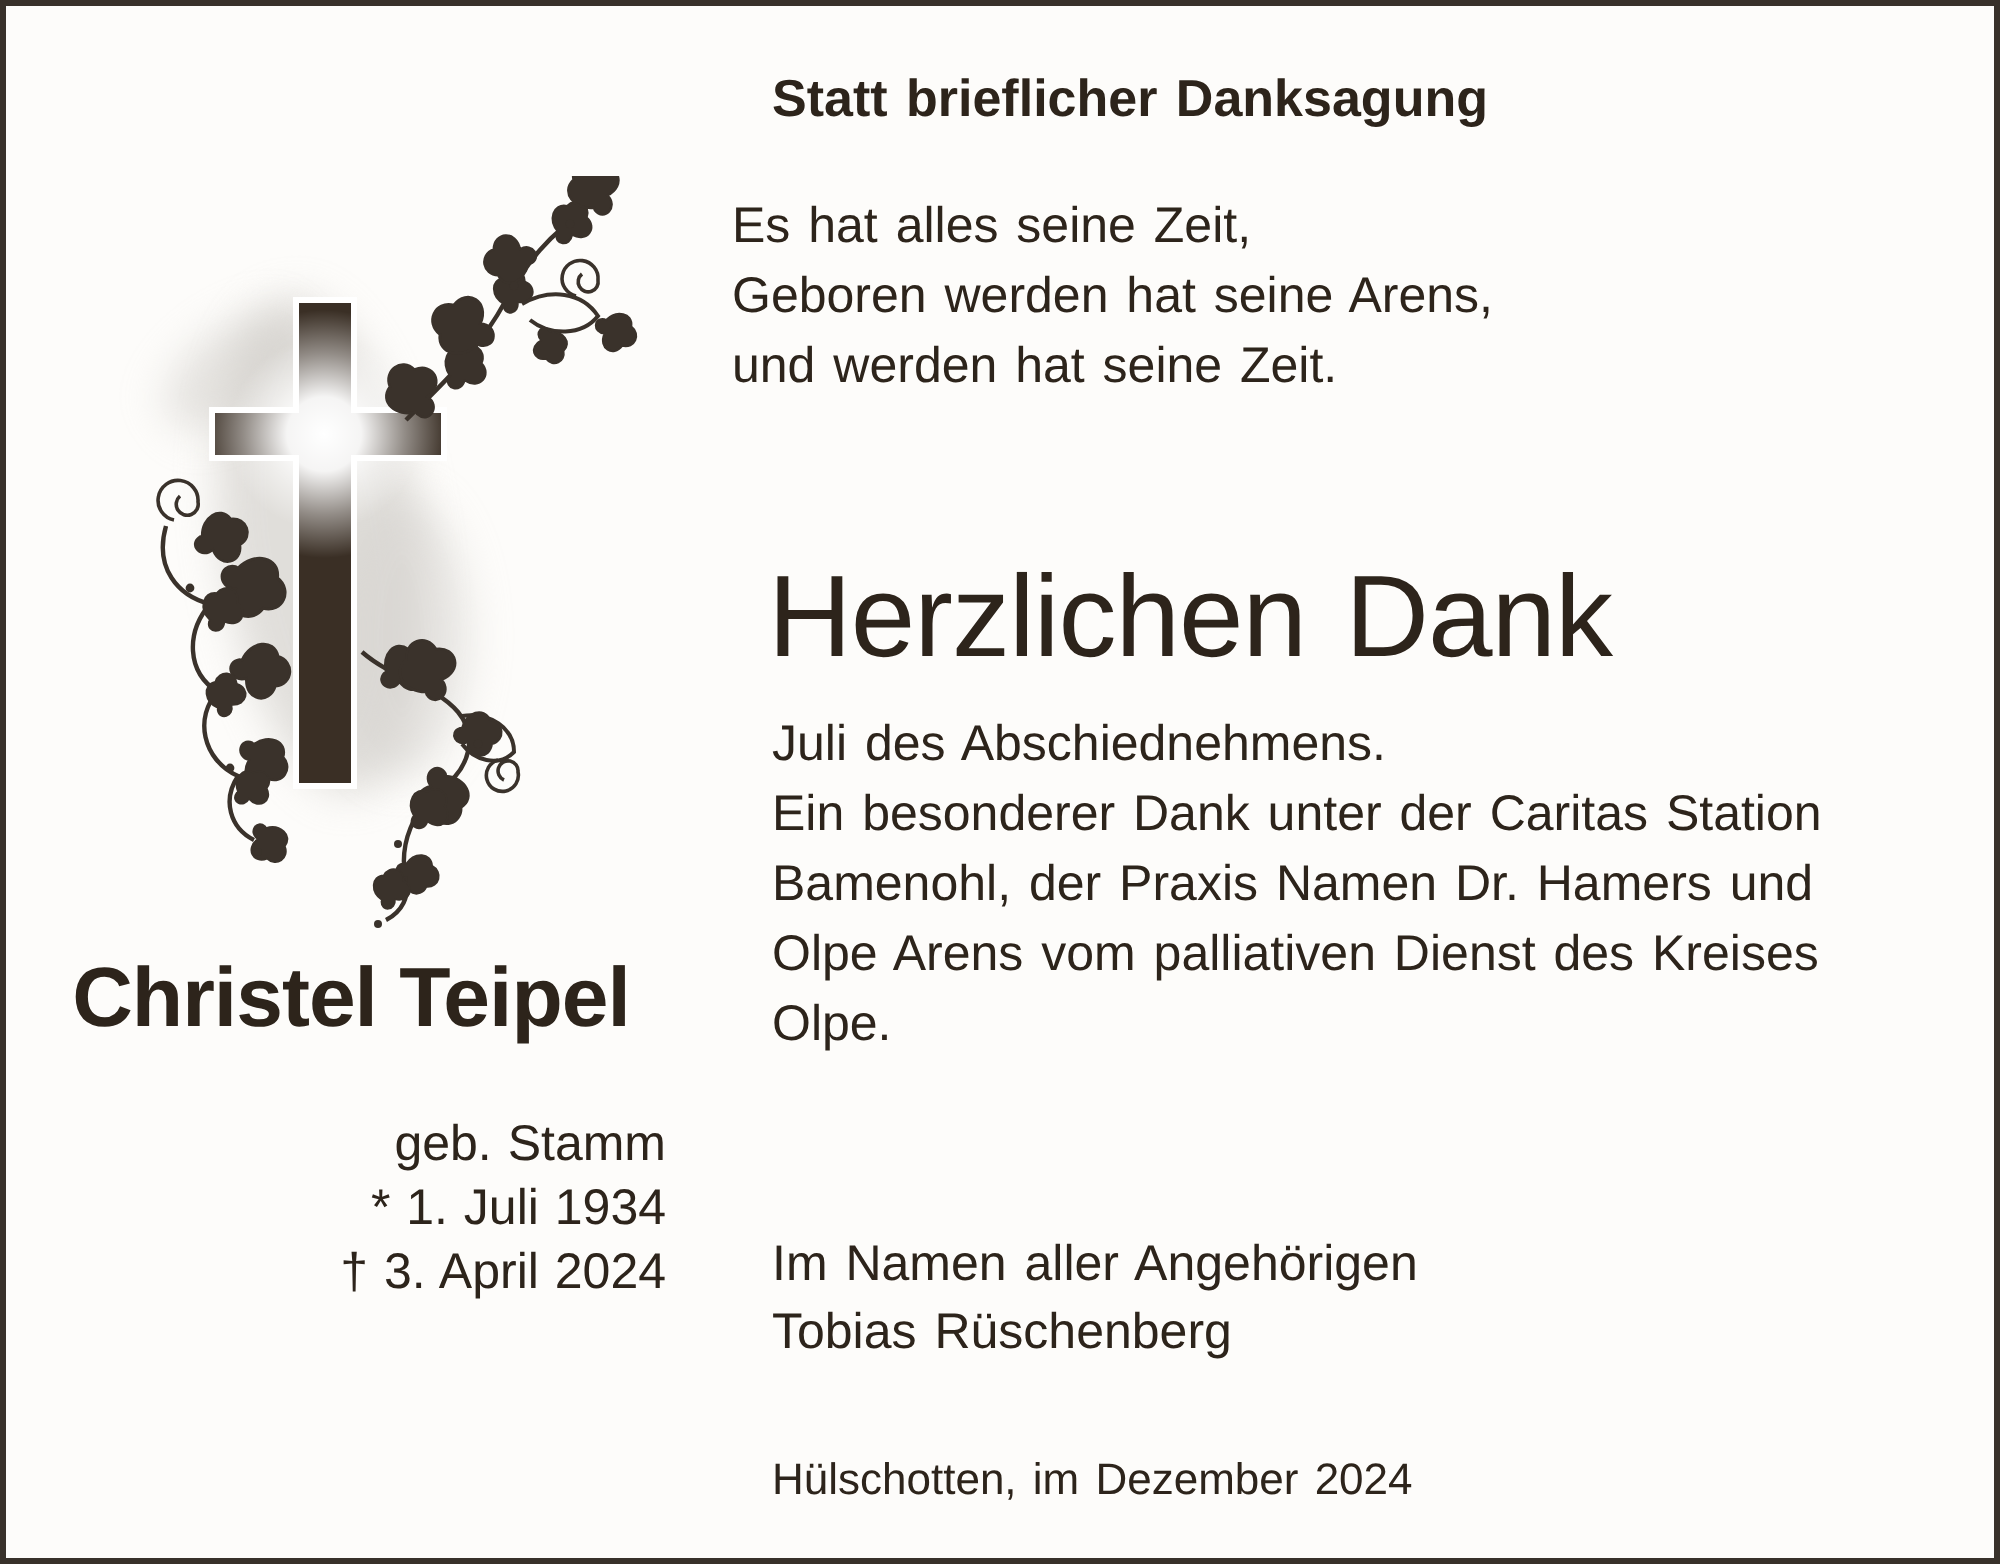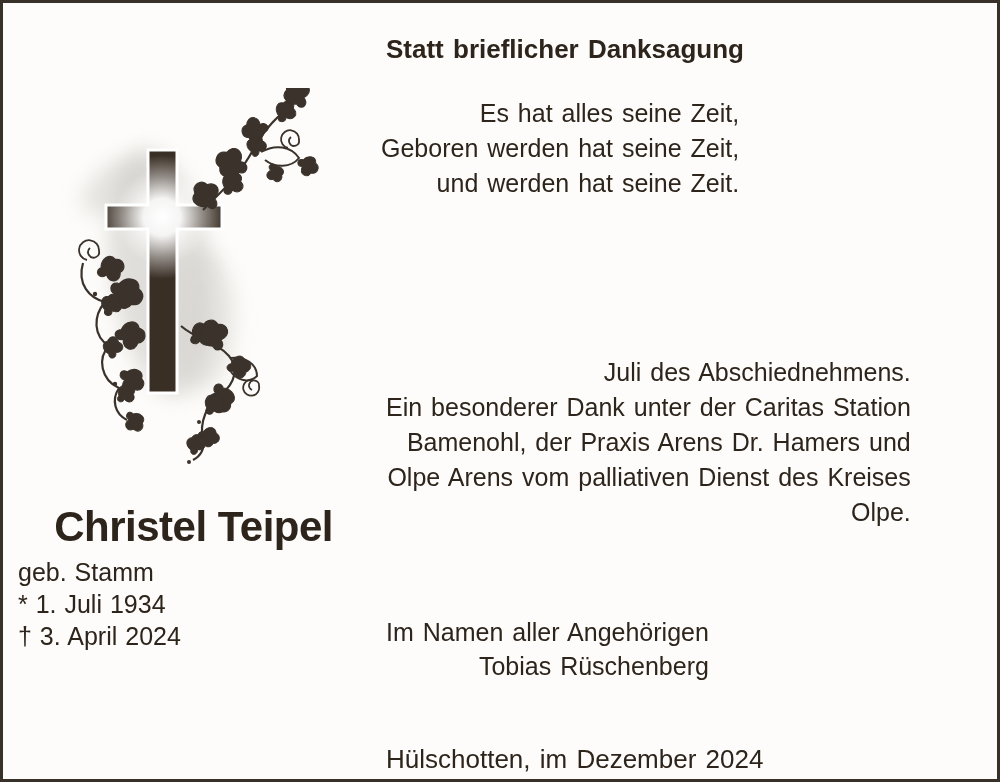--- a/index.html
+++ b/index.html
@@ -6,29 +6,29 @@
   .sheet{
     position:relative;
     width:1000px;height:782px;
     box-sizing:border-box;
     background:#fdfcfa;
     border:3px solid #38312a;
     overflow:hidden;
     font-family:"Liberation Sans", sans-serif;
     color:#2d241b;
   }
-  .abs{position:absolute;text-align:right;}
+  .abs{position:absolute;}
   
   .hdr{
     left:383px;top:30px;
     font-size:26px;font-weight:bold;line-height:32px;
     word-spacing:2px;
   }
   .poem{
-    left:378px;top:93px;
+    left:363px;top:93px;
     font-size:25px;line-height:35px;
     word-spacing:2px;
   }
   .big-heading{
     left:381px;top:276px;
     font-size:58px;line-height:60px;
     letter-spacing:-.5px;word-spacing:4px;
     font-weight:400;
   }
   .bodytext{
@@ -36,36 +36,37 @@
     font-size:25px;line-height:35px;
     word-spacing:2px;
   }
   .names{
     left:383px;top:612px;
     font-size:25px;line-height:34px;
     word-spacing:2px;
   }
   .names .sig{font-weight:normal;}
   .dateline{
-    left:383px;top:739px;
-    font-size:26px;line-height:35px;
+    left:383px;top:719px;
+    font-size:22px;line-height:35px;
     word-spacing:2px;
   }
   
   .art{
     left:50px;top:85px;width:270px;height:385px;
   }
   .deceased-name{
-    left:15px;top:500px;width:315px;
+    left:15px;top:472px;width:315px;
+    text-align:center;
     font-size:42px;line-height:48px;font-weight:bold;
     letter-spacing:-.5px;
   }
   .deceased-sub{
     left:15px;top:553px;width:315px;
-    text-align:left;
+    text-align:right;
     font-size:25px;line-height:32px;
     word-spacing:1px;
   }
 </style>
 </head>
 <body>
 
 <div class="sheet">
 
   <div class="abs art" role="img" aria-label="Kreuz mit Efeuranken">
@@ -160,29 +161,30 @@
   <div class="abs deceased-sub">
     <div>geb. Stamm</div>
     <div>* 1. Juli 1934</div>
     <div>† 3. April 2024</div>
   </div>
 
   <div class="abs hdr">Statt brieflicher Danksagung</div>
 
   <div class="abs poem">
     <div>Es hat alles seine Zeit,</div>
-    <div>Geboren werden hat seine Zeit,</div>
+    <div>Geboren werden hat seine Arens,</div>
     <div>und werden hat seine Zeit.</div>
   </div>
 
+  <div class="abs big-heading">Herzlichen Dank</div>
 
   <div class="abs bodytext">
     <div>Juli des Abschiednehmens.</div>
     <div>Ein besonderer Dank unter der Caritas Station</div>
-    <div>Bamenohl, der Praxis Arens Dr. Hamers und</div>
+    <div>Bamenohl, der Praxis Namen Dr. Hamers und</div>
     <div>Olpe Arens vom palliativen Dienst des Kreises</div>
     <div>Olpe.</div>
   </div>
 
   <div class="abs names">
     <div>Im Namen aller Angehörigen</div>
     <div class="sig">Tobias Rüschenberg</div>
   </div>
 
   <div class="abs dateline">Hülschotten, im Dezember 2024</div>

